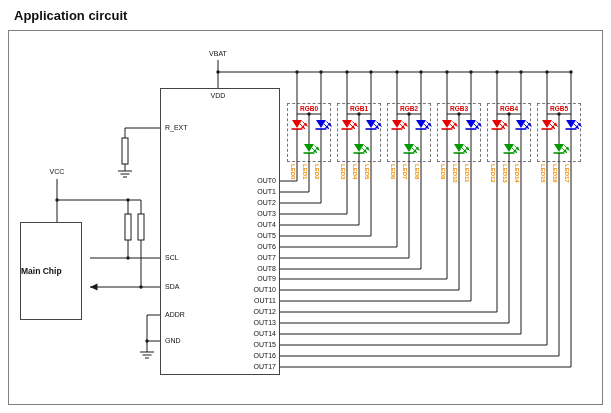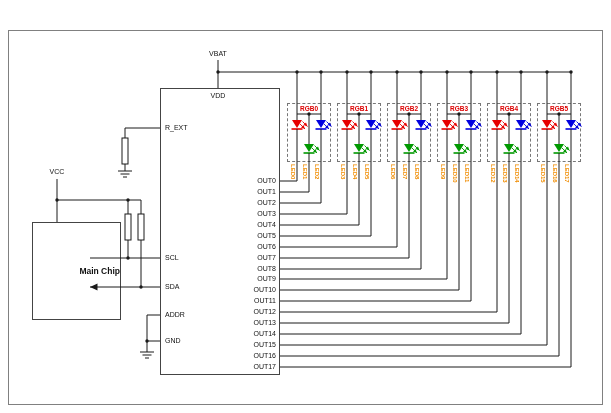--- a/index.html
+++ b/index.html
@@ -1,33 +1,34 @@
 <!DOCTYPE html>
 <html><head>
 <meta charset="utf-8">
 <style>
   * { margin:0; padding:0; box-sizing:border-box; }
   html,body { background:#fff; font-family:"Liberation Sans", sans-serif; }
   .canvas { position:relative; width:611px; height:413px; background:#fff; overflow:hidden; }
   .title { position:absolute; left:14px; top:8px; font-size:13px; font-weight:700; color:#111; }
   .frame { position:absolute; left:8px; top:30px; width:595px; height:375px; border:1px solid #808080; }
   .box { position:absolute; border:1px solid #444; background:#fff; z-index:3; }
-  .main-chip { left:20px; top:222px; width:89px; height:98px; display:flex; align-items:center; justify-content:flex-end;margin-left:12px; }
+  .main-chip { left:20px; top:222px; width:62px; height:98px; display:flex; align-items:center; justify-content:flex-start; }
   .chip-label { font-size:8.5px; font-weight:700; color:#111; }
   .ic-box { left:160px; top:88px; width:120px; height:287px; }
   .rgb-box { position:absolute; top:103px; width:44px; height:59px; border:1px dashed #777; z-index:2; }
   .rgb-label { position:absolute; left:0; right:0; top:1px; text-align:center; font-size:6.5px; font-weight:700; line-height:7px; }
   svg.wires { position:absolute; left:0; top:0; z-index:5; }
   #labels { position:absolute; left:0; top:0; width:100%; height:100%; z-index:6; pointer-events:none; }
   #labels .lbl { position:absolute; color:#111; line-height:1.1; white-space:nowrap; }
 </style>
 </head>
 <body>
 
 <div class="canvas">
+  <div class="title">Application circuit</div>
   <div class="frame"></div>
 
   <div class="box main-chip">
     <span class="chip-label">Main Chip</span>
   </div>
   <div class="box ic-box"></div>
 
   <div id="groups">
       <div class="rgb-box" style="left: 287px;">
         <div class="rgb-label" style="color: rgb(221, 0, 0);">RGB0</div>

